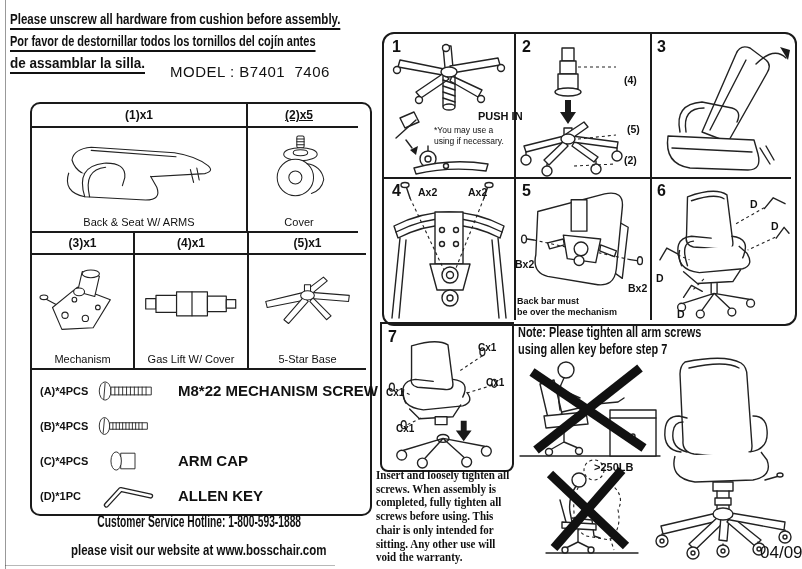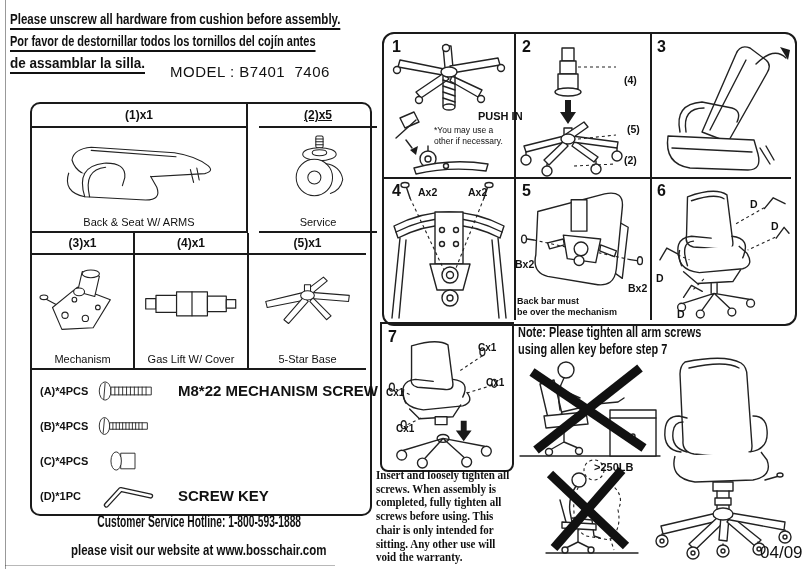--- a/index.html
+++ b/index.html
@@ -86,32 +86,32 @@
         <path class="lw" d="M20,40 Q22,26 44,24 L148,31 Q174,35 190,47 Q198,54 186,57 L62,64 Q26,62 20,40 Z"></path>
         <path class="ln" d="M44,28 L150,36"></path>
         <path class="lw" d="M16,56 Q8,80 36,86 L112,90 Q132,90 126,74 L118,60"></path>
         <path class="ln" d="M36,86 Q24,48 60,44 Q88,43 86,62 L83,72"></path>
         <path class="ln" d="M42,86 Q34,52 62,49"></path>
         <path class="ln" d="M168,52 L172,68 M176,50 L179,65"></path>
       </svg>
       <div class="plabel">Back &amp; Seat W/ ARMS</div>
     </div>
 
-    <div class="pcell bB" style="left:227px;top:0;width:118px;height:129px;text-decoration:underline;">
+    <div class="pcell bB" style="left:208px;top:0;width:118px;height:129px;text-decoration:underline;">
       <div class="pqty">(2)x5</div>
       <svg class="abs" style="left:19px;top:24px;" width="80" height="80" viewBox="0 0 110 100">
         <rect class="lw" x="52" y="6" width="10" height="16" rx="2"></rect>
         <path class="ln" d="M52,10 h10 M52,14 h10 M52,18 h10"></path>
         <ellipse class="lw" cx="57" cy="31" rx="23" ry="9"></ellipse>
         <ellipse class="lw" cx="57" cy="29" rx="10" ry="4"></ellipse>
         <circle class="lw" cx="50" cy="63" r="25"></circle>
         <circle class="ln" cx="50" cy="63" r="9"></circle>
         <path class="ln" d="M66,44 A25,25 0 0 1 89,66 A25,25 0 0 1 72,85"></path>
       </svg>
-      <div class="plabel">Service</div>
+      <div class="plabel">Cover</div>
     </div>
 
     <div class="pcell bR bB" style="left:0;top:129px;width:103px;height:137px;">
       <div class="pqty" style="height:20px;line-height:20px;">(3)x1</div>
       <svg class="abs" style="left:2px;top:26px;" width="98" height="86" viewBox="0 0 110 110">
         <path class="ln" d="M20,58 L5,50"></path>
           <ellipse class="lw" cx="5" cy="49" rx="5" ry="3"></ellipse>
         <path class="lw" d="M16,62 L48,36 L90,52 L68,88 L28,90 Z"></path>
         <circle class="ln" cx="32" cy="72" r="4"></circle>
           <circle class="ln" cx="58" cy="76" r="4"></circle>
@@ -169,28 +169,29 @@
         <rect class="lw" x="21" y="15" width="58" height="10"></rect>
         <path class="ln" d="M26,15 v10 M31,15 v10 M36,15 v10 M41,15 v10 M46,15 v10 M51,15 v10 M56,15 v10 M61,15 v10 M66,15 v10 M71,15 v10"></path>
       </svg>
     </div>
     <div class="hw-row" style="top:340px;">
       <span class="hw-qty">(C)*4PCS</span>
       <svg class="hw-icon" width="78" height="30" viewBox="0 0 120 40">
         <rect class="lw" x="38" y="8" width="22" height="24"></rect>
         <ellipse class="lw" cx="31" cy="20" rx="8" ry="14"></ellipse>
       </svg>
+      <span class="hw-desc">ARM CAP</span>
     </div>
     <div class="hw-row" style="top:375px;">
       <span class="hw-qty">(D)*1PC</span>
       <svg class="hw-icon" width="78" height="30" viewBox="0 0 120 40">
         <path d="M16,34 L38,10 L84,20" fill="none" stroke="#222" stroke-width="8" stroke-linecap="round" stroke-linejoin="round"></path>
         <path d="M16,34 L38,10 L84,20" fill="none" stroke="#fff" stroke-width="4" stroke-linecap="round" stroke-linejoin="round"></path>
       </svg>
-      <span class="hw-desc">SCREW KEY</span>
+      <span class="hw-desc">ALLEN KEY</span>
     </div>
   </div>
 
   <div class="foot" style="top:513px;font-size:16px;font-weight:bold;">
     <span class="cond" style="transform:scaleX(.64);">Customer Service Hotline: 1-800-593-1888</span></div>
   <div class="foot" style="top:542px;font-size:14px;font-weight:bold;">
     <span class="cond" style="transform:scaleX(.82);">please visit our website at www.bosschair.com</span></div>
 
   <div class="grid-box">
     <div class="vline" style="left:130px;"></div>
@@ -218,21 +219,21 @@
       <path class="ln" d="M18,100 L24,108"></path>
       <polygon class="fill" points="22,110 30,106 28,115"></polygon>
       <path class="ln" d="M40,106 L40,112"></path>
       <circle class="lw" cx="40" cy="119" r="8"></circle>
         <circle class="ln" cx="40" cy="119" r="3"></circle>
       <path class="lw" d="M26,128 Q62,118 100,124 L98,131 Q62,126 28,134 Z"></path>
       <circle class="ln" cx="58" cy="126" r="2.5"></circle>
     </svg>
     <div class="pushin" style="left:50px;top:76px;">PUSH IN</div>
     <div class="mallet pre" style="left:50px;top:91px;width:70px;">*You may use a
-other if necessary.</div>
+using if necessary.</div>
 
     <div class="stepnum" style="left:138px;top:4px;">2</div>
     <svg class="abs" style="left:132px;top:6px;" width="104" height="134" viewBox="0 0 104 134">
       <rect class="lw" x="46" y="8" width="12" height="13"></rect>
       <rect class="lw" x="44" y="21" width="16" height="13"></rect>
       <rect class="lw" x="42" y="34" width="20" height="15"></rect>
       <ellipse class="lw" cx="52" cy="52" rx="13" ry="4"></ellipse>
       <path class="dash" d="M62,27 L100,27"></path>
       <polygon class="fill" points="49,60 55,60 55,72 60,72 52,84 44,72 49,72"></polygon>
       <rect class="lw" x="48" y="88" width="8" height="8"></rect>

